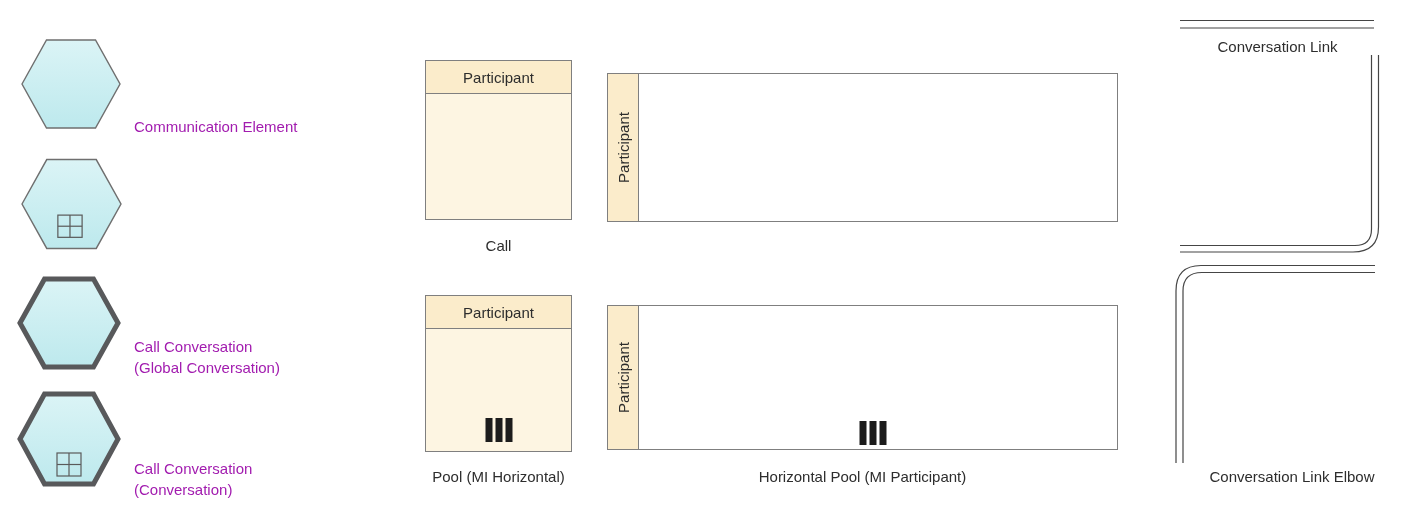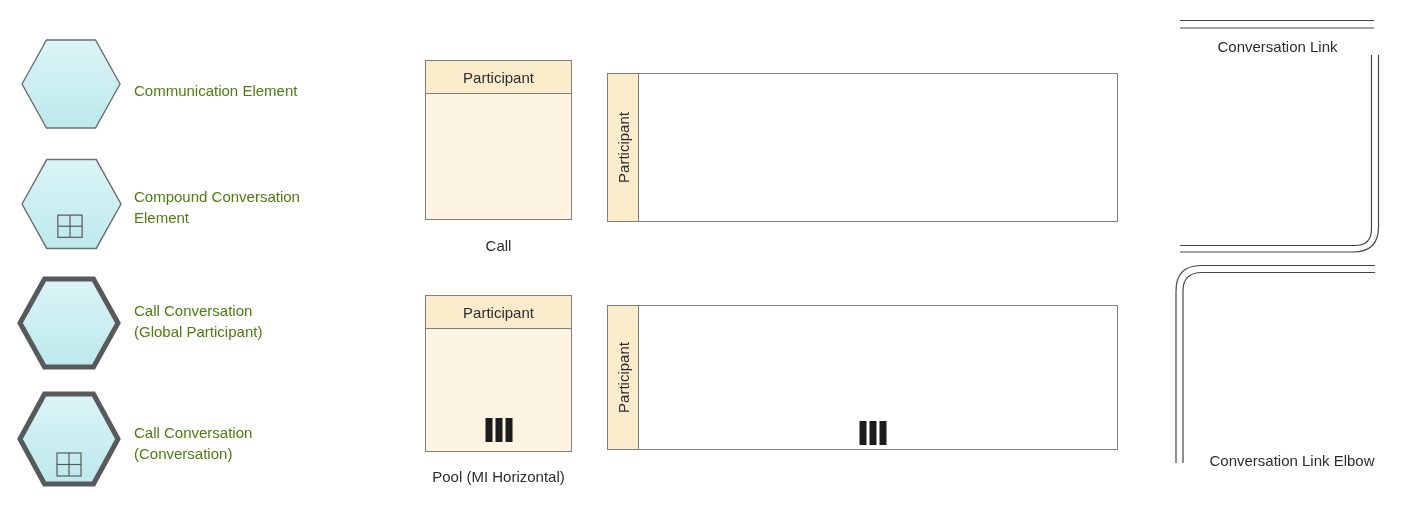--- a/index.html
+++ b/index.html
@@ -4,21 +4,21 @@
 <style>
   html,body{margin:0;padding:0;background:#ffffff;}
   .canvas{
     position:relative;width:1413px;height:511px;background:#ffffff;overflow:hidden;
     font-family:"Liberation Sans", sans-serif;color:#2d2d2d;
   }
   .shape{position:absolute;}
   .hex-thin{fill:url(#hexgrad);stroke:#6f6f6f;stroke-width:1.4;}
   .hex-thick{fill:url(#hexgrad);stroke:#58595b;stroke-width:5;}
   .submark{fill:none;stroke:#5a5a5a;stroke-width:1.2;}
-  .lbl{position:absolute;font-size:15px;line-height:21px;color:#4d7c0f;white-space:nowrap;}
+  .lbl{position:absolute;font-size:15px;line-height:21px;color:#a21caf;white-space:nowrap;margin-top:36px;}
   .lbl span{display:block;}
   .caption{position:absolute;font-size:15px;line-height:18px;color:#2d2d2d;text-align:center;}
   .pool-v{position:absolute;box-sizing:border-box;background:#fdf5e2;border:1.5px solid #7f7f7f;}
   .pool-header{box-sizing:border-box;height:33px;background:#fbeccb;border-bottom:1.5px solid #7f7f7f;
     display:flex;align-items:center;justify-content:center;font-size:15px;color:#2d2d2d;}
   .pool-h{position:absolute;box-sizing:border-box;background:#ffffff;border:1.5px solid #7f7f7f;}
   .pool-band{position:absolute;left:0;top:0;bottom:0;width:31px;box-sizing:border-box;background:#fbeccb;
     border-right:1.5px solid #7f7f7f;display:flex;align-items:center;justify-content:center;}
   .vtext{transform:rotate(-90deg);white-space:nowrap;font-size:15px;color:#2d2d2d;}
   .mi{position:absolute;left:50%;transform:translateX(-50%);display:flex;gap:3px;}
@@ -49,31 +49,27 @@
   </div>
 
   <svg class="shape" style="left:21px;top:158px" width="101" height="92" viewBox="0 0 100 90">
     <polygon class="hex-thin" points="1,45 25.5,1 74.5,1 99,45 74.5,89 25.5,89"></polygon>
     <g>
       <rect class="submark" x="36.5" y="56" width="24" height="22"></rect>
       <line class="submark" x1="48.5" y1="56" x2="48.5" y2="78"></line>
       <line class="submark" x1="36.5" y1="67" x2="60.5" y2="67"></line>
     </g>
   </svg>
-  <div class="lbl" style="left:134px;top:186px">
-    <span>Compound Conversation</span>
-      <span>Element</span>
-  </div>
 
   <svg class="shape" style="left:17px;top:276px" width="104" height="94" viewBox="0 0 104 94">
     <polygon class="hex-thick" points="3,47 27.5,3 76.5,3 101,47 76.5,91 27.5,91"></polygon>
   </svg>
   <div class="lbl" style="left:134px;top:300px">
     <span>Call Conversation</span>
-      <span>(Global Participant)</span>
+      <span>(Global Conversation)</span>
   </div>
 
   <svg class="shape" style="left:17px;top:391px" width="104" height="96" viewBox="0 0 104 96">
     <polygon class="hex-thick" points="3,48 27.5,3 76.5,3 101,48 76.5,93 27.5,93"></polygon>
     <g>
       <rect class="submark" x="40" y="62" width="24" height="23"></rect>
       <line class="submark" x1="52" y1="62" x2="52" y2="85"></line>
       <line class="submark" x1="40" y1="73.5" x2="64" y2="73.5"></line>
     </g>
   </svg>
@@ -110,31 +106,32 @@
   <div class="pool-h" style="left:607px;top:305px;width:511px;height:145px">
     <div class="pool-band">
       <span class="vtext">Participant</span>
     </div>
     <div class="mi" style="bottom:4px;margin-left:10px">
         <i></i>
         <i></i>
         <i></i>
       </div>
   </div>
+  <div class="caption" style="left:607px;top:468px;width:511px">Horizontal Pool (MI Participant)</div>
 
   <svg class="linksvg" width="248" height="511" viewBox="0 0 248 511">
     <g>
       <path class="link-line" d="M15,20.5 L209,20.5"></path>
       <path class="link-line" d="M15,28 L209,28"></path>
     </g>
     <g>
       <path class="link-line" d="M213.5,55 L213.5,227 Q213.5,252 188,252 L15,252"></path>
       <path class="link-line" d="M206.5,55 L206.5,229 Q206.5,245.5 190,245.5 L15,245.5"></path>
     </g>
     <g>
       <path class="link-line" d="M210,265.5 L36,265.5 Q11,265.5 11,291 L11,463"></path>
       <path class="link-line" d="M210,272.5 L37,272.5 Q18,272.5 18,291 L18,463"></path>
     </g>
   </svg>
   <div class="caption" style="left:1180px;top:38px;width:195px">Conversation Link</div>
-  <div class="caption" style="left:1186px;top:452px;width:212px">Conversation Link Elbow</div>
+  <div class="caption" style="left:1186px;top:468px;width:212px">Conversation Link Elbow</div>
 
 </div>
 
 </body></html>

